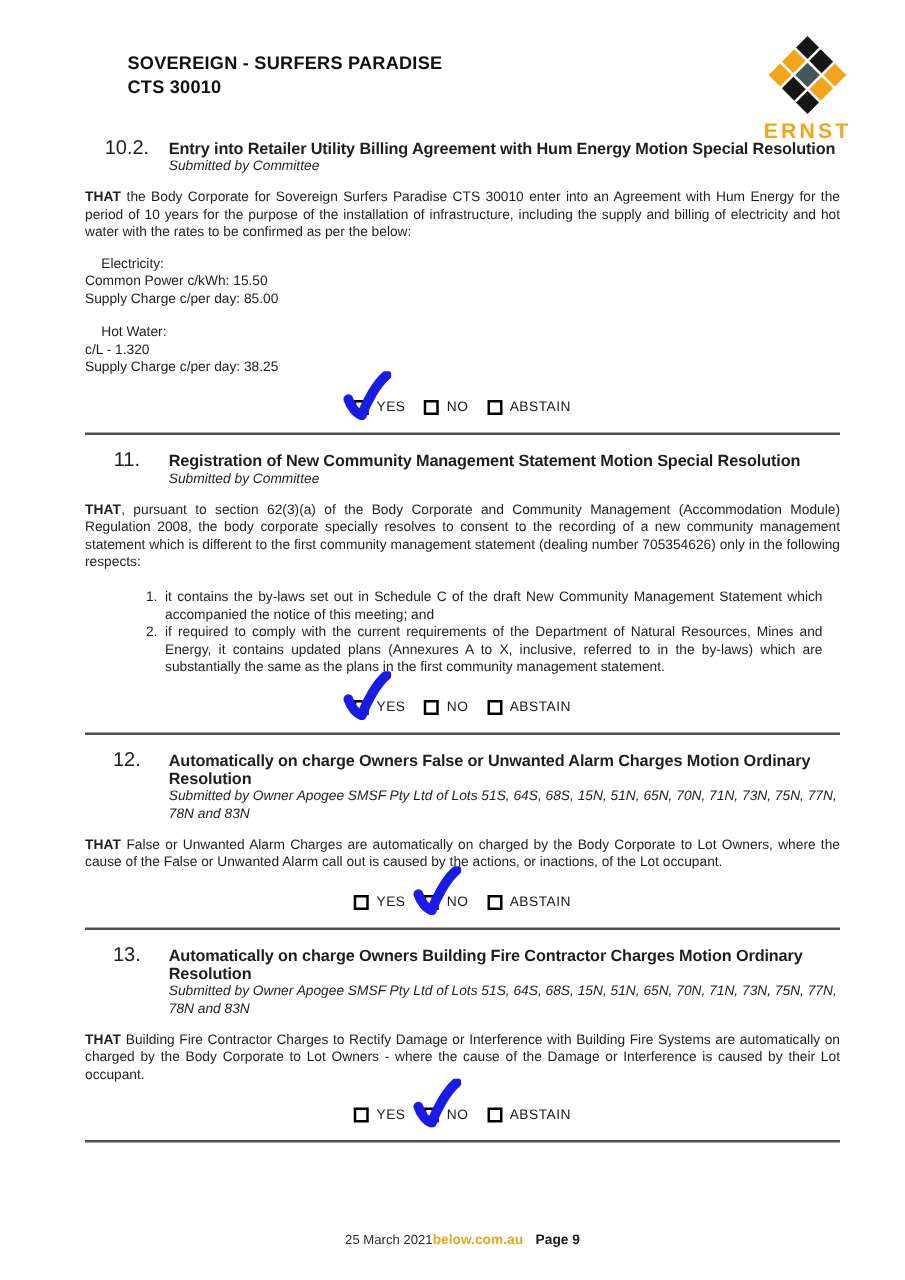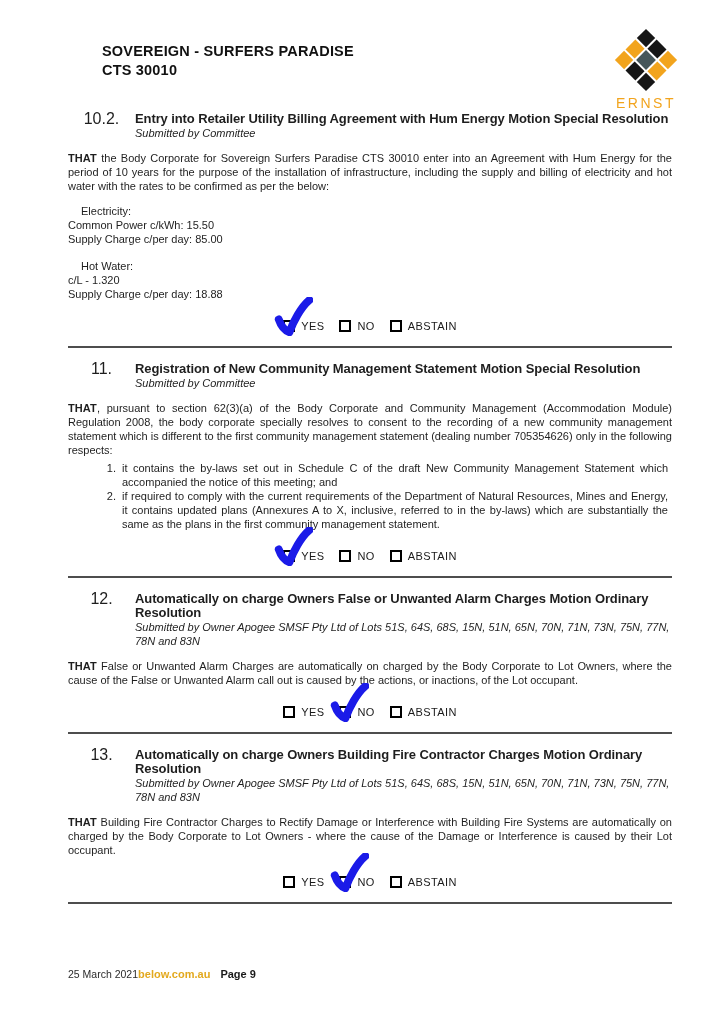--- a/index.html
+++ b/index.html
@@ -26,50 +26,50 @@
   .logo{width:112px;text-align:center;margin-top:-12px;}
   .diamond-grid{
     width:44px;height:44px;margin:14px auto 0;
     display:grid;grid-template-columns:repeat(3,1fr);grid-template-rows:repeat(3,1fr);
     gap:2px;transform:rotate(45deg);
   }
   .dg{width:100%;height:100%;}
   .d-gold{background:var(--gold);}
   .d-black{background:var(--diamond-black);}
   .d-slate{background:var(--diamond-slate);}
-  .brand{margin-top:13px;font-size:14px;font-weight:normal;color:var(--gold);letter-spacing:2.5px;}
+  .brand{margin-top:13px;font-size:17px;font-weight:bold;color:var(--gold);letter-spacing:2.5px;}
   
   .content{margin:10px 52px 0 68px;width:604px;font-size:11px;line-height:14px;}
   .motion{margin-top:14px;}
   .motion:first-child{margin-top:0;}
   .m-head{display:grid;grid-template-columns:67px 1fr;}
   .m-num{font-weight:normal;font-size:16px;text-align:center;}
   .m-title{font-weight:bold;font-size:13px;letter-spacing:-.1px;}
   .m-title.one-line{white-space:nowrap;}
   .m-sub{font-style:italic;font-size:11px;}
   .m-body{margin-top:11px;text-align:justify;}
   .m-body b{letter-spacing:.1px;}
   .rates{margin-top:11px;}
   .rates .r-label{font-weight:normal;padding-left:13px;}
   .rates + .rates{margin-top:13px;}
-  ol.m-list{margin:4px;padding-left:47px;}
+  ol.m-list{margin:14px;padding-left:47px;}
   ol.m-list li{padding-left:3px;text-align:justify;}
   
   .vote-row{display:flex;justify-content:center;align-items:center;gap:15px;margin:15px 0 5px;height:20px;}
   .vote-opt{display:flex;align-items:center;gap:6px;}
   .cb{
     position:relative;width:12px;height:12px;border:2px solid #000;background:#fff;flex:0 0 auto;
   }
   .vote-label{font-size:11px;letter-spacing:.4px;color:#1a1a1a;}
   .check{position:absolute;width:40px;height:39px;left:-12px;top:-25px;color:var(--check-blue);pointer-events:none;}
   .divider{border:none;border-top:2px solid #4E4E4E;margin:10px 0 0;}
   
   .footer{
-    position:absolute;left:68px;right:52px;bottom:44px;
-    display:flex;justify-content:flex-start;align-items:baseline;
+    position:absolute;left:68px;right:52px;bottom:26px;
+    display:flex;justify-content:center;align-items:baseline;
   }
   .f-date{font-size:10.5px;color:#2b2b2b;}
   .f-right{display:flex;gap:10px;align-items:baseline;}
   .f-link{font-size:11px;font-weight:bold;color:var(--link-gold);text-decoration:none;}
   .f-page{font-size:11px;font-weight:bold;color:#1a1a1a;}
 </style>
 </head>
 <body>
 
 <div class="page">
@@ -107,21 +107,21 @@
       </div>
       <p class="m-body"><b>THAT</b><span> the Body Corporate for Sovereign Surfers Paradise CTS 30010 enter into an Agreement with Hum Energy for the period of 10 years for the purpose of the installation of infrastructure, including the supply and billing of electricity and hot water with the rates to be confirmed as per the below:</span></p>
       <div class="rates">
         <div class="r-label">Electricity:</div>
         <div>Common Power c/kWh: 15.50</div>
         <div>Supply Charge c/per day: 85.00</div>
       </div>
       <div class="rates">
         <div class="r-label">Hot Water:</div>
         <div>c/L - 1.320</div>
-        <div>Supply Charge c/per day: 18.88</div>
+        <div>Supply Charge c/per day: 38.25</div>
       </div>
       <div class="vote-row">
         <span class="vote-opt">
           <span class="cb">
             <svg class="check" viewBox="0 0 56 54">
                 <path d="M8 31 C11 40 17 47 23 49 C28 35 39 14 51 4" fill="none" stroke="currentColor" stroke-width="11" stroke-linecap="round" stroke-linejoin="round"></path>
               </svg>
           </span>
           <span class="vote-label">YES</span>
         </span>

